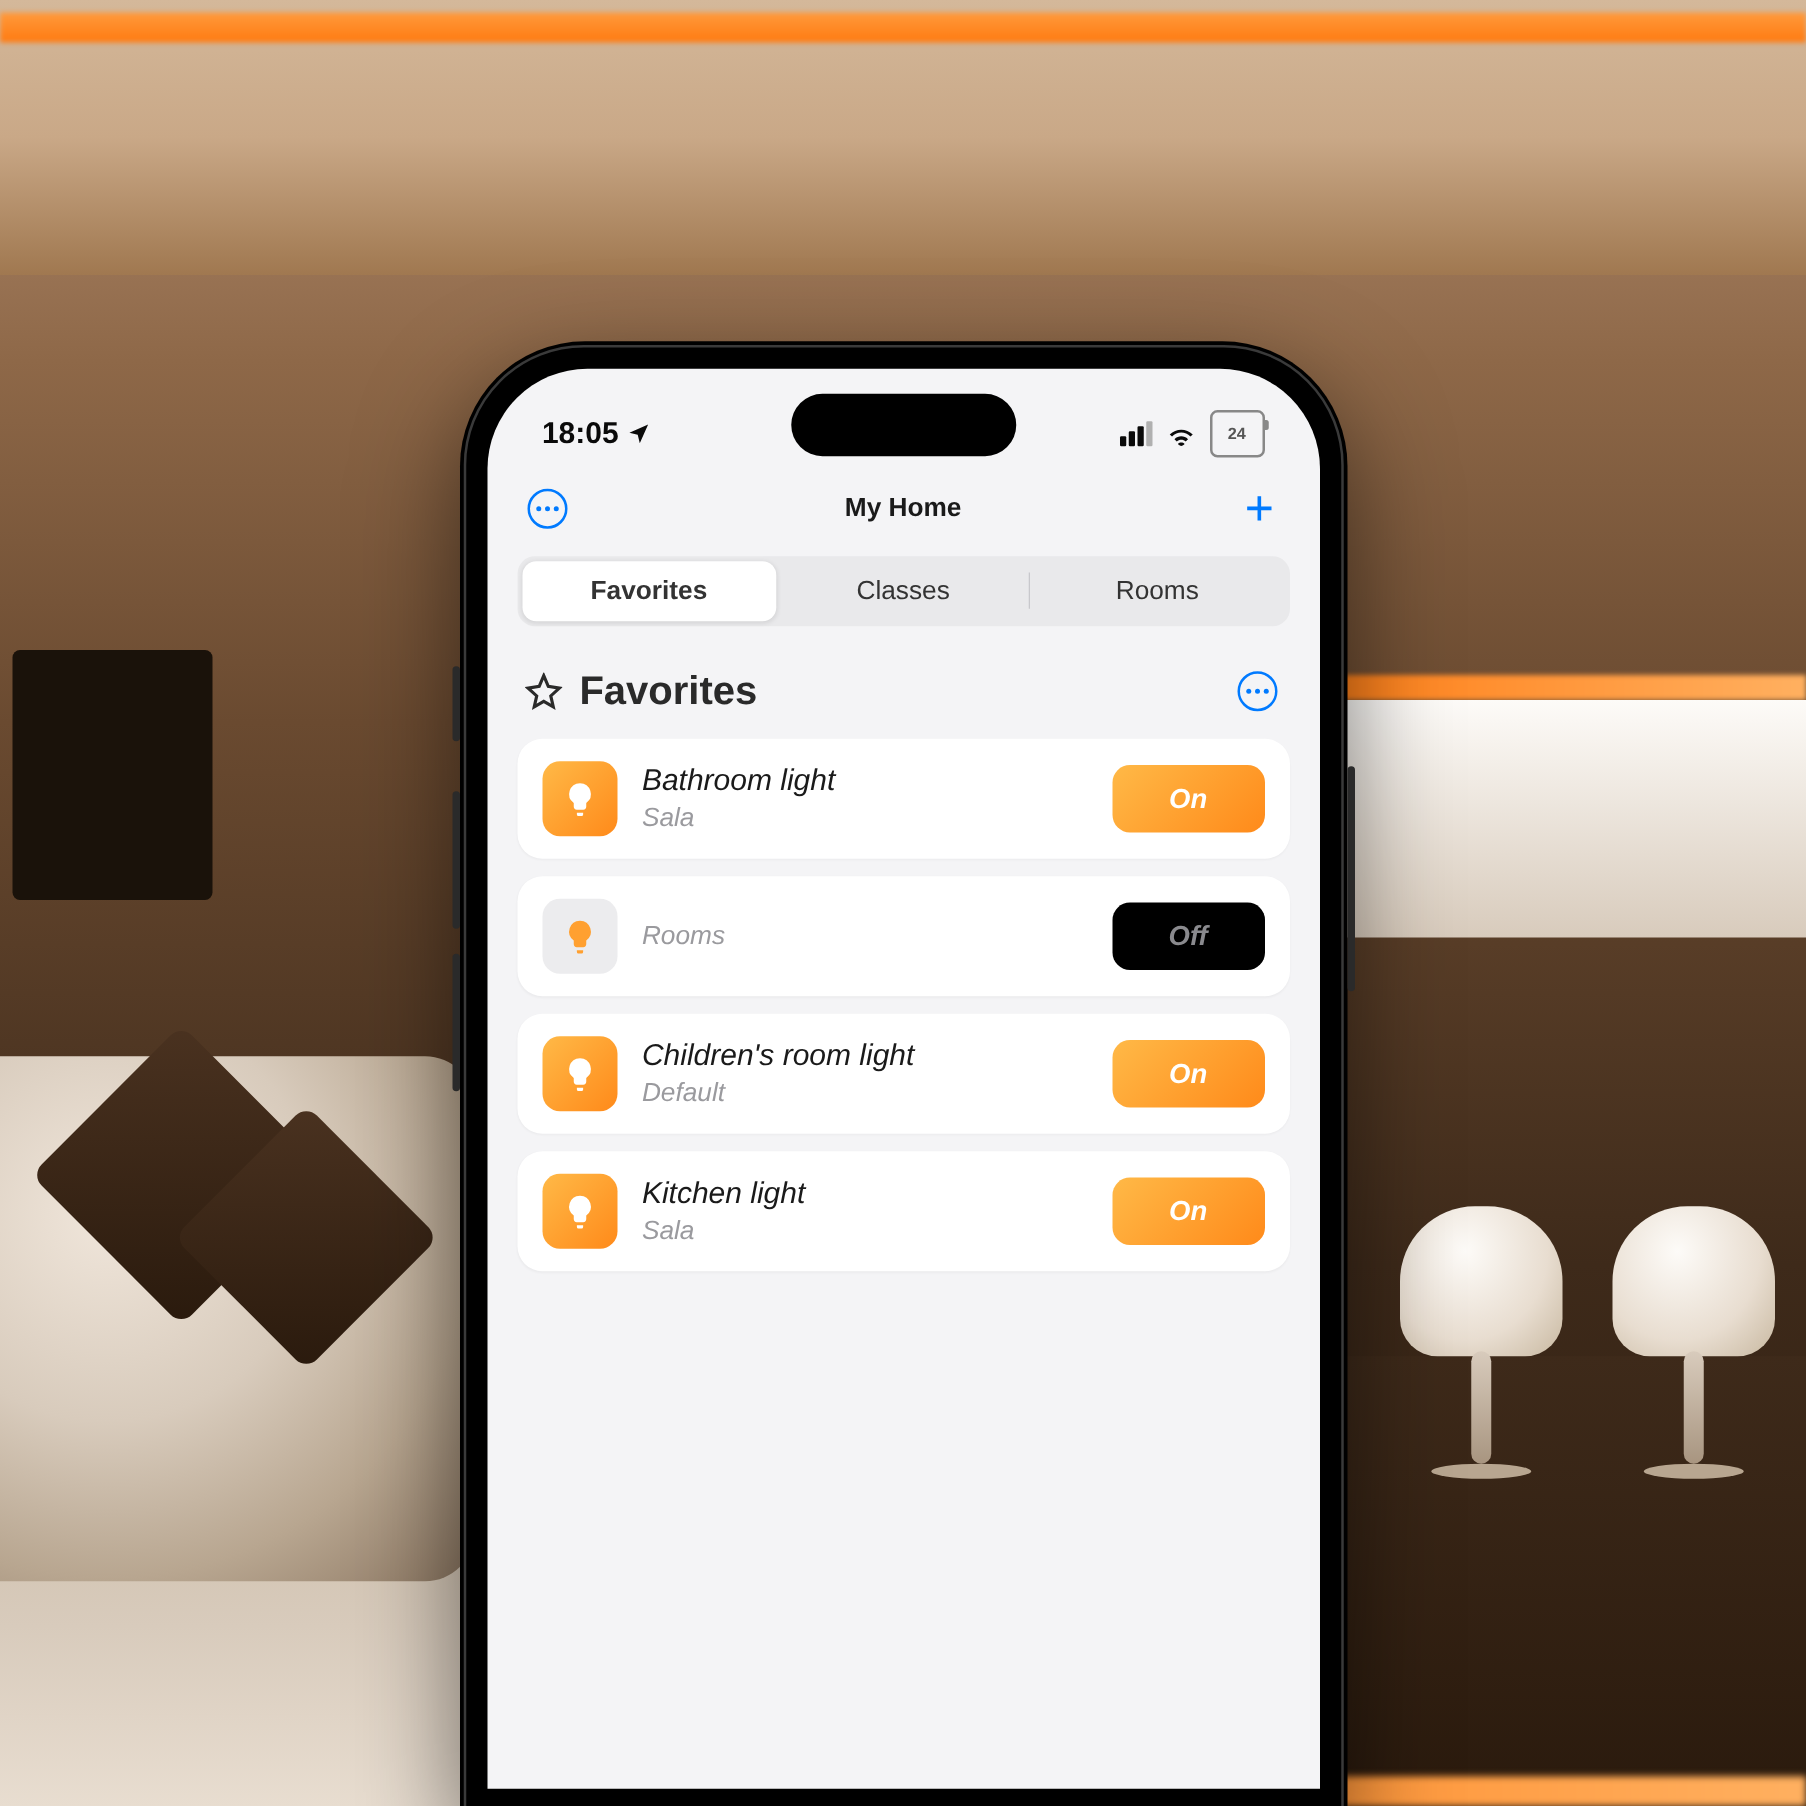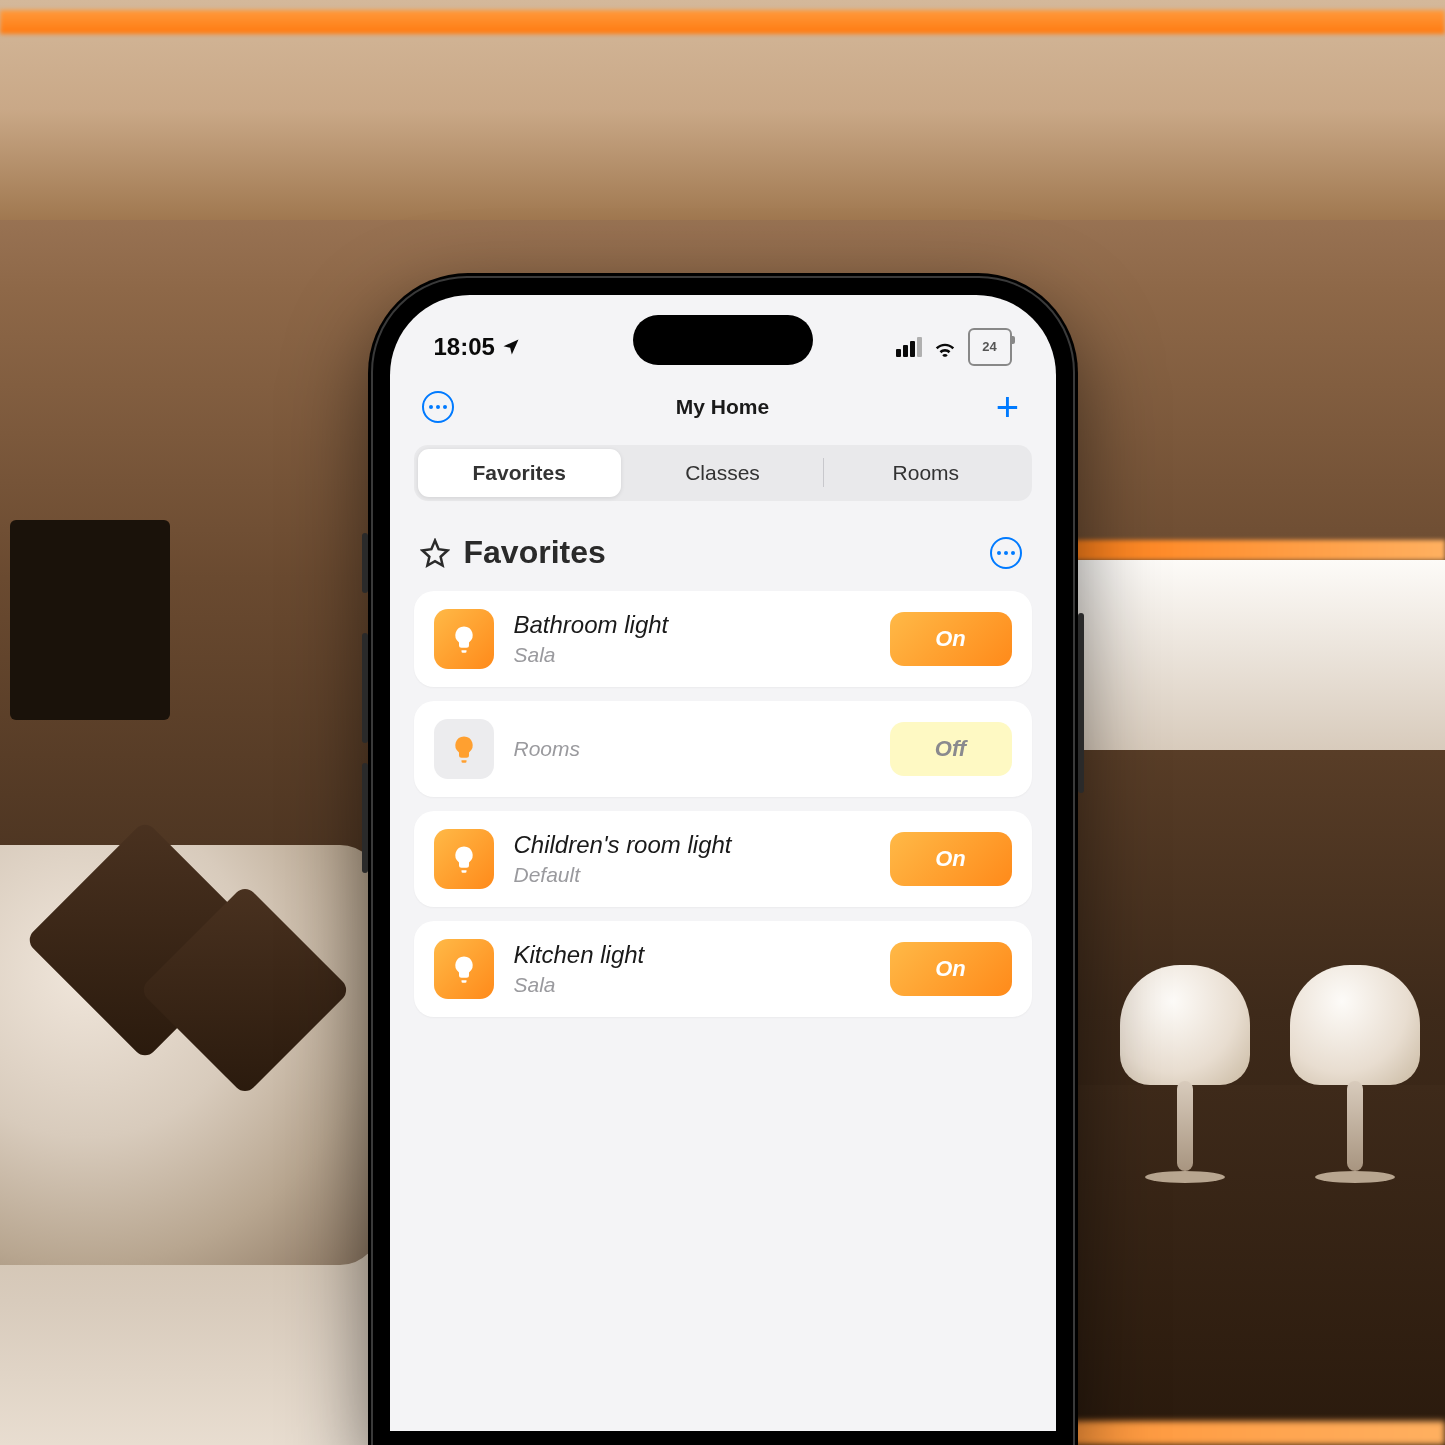--- a/index.html
+++ b/index.html
@@ -358,21 +358,21 @@
       justify-content: center;
       font-size: 22px;
       font-weight: 600;
       flex-shrink: 0;
     }
     .device-toggle.on {
       background: linear-gradient(135deg, #ffb947 0%, #ff8a1a 100%);
       color: #fff;
     }
     .device-toggle.off {
-      background: #fef9c3;
+      background: #000000;
       color: #8a8a8e;
     }
   </style>
 </head>
 <body>
 
 <div class="room-bg"></div>
 <div class="orange-strip-top"></div>
 <div class="orange-strip-mid"></div>
 <div class="orange-strip-low"></div>

